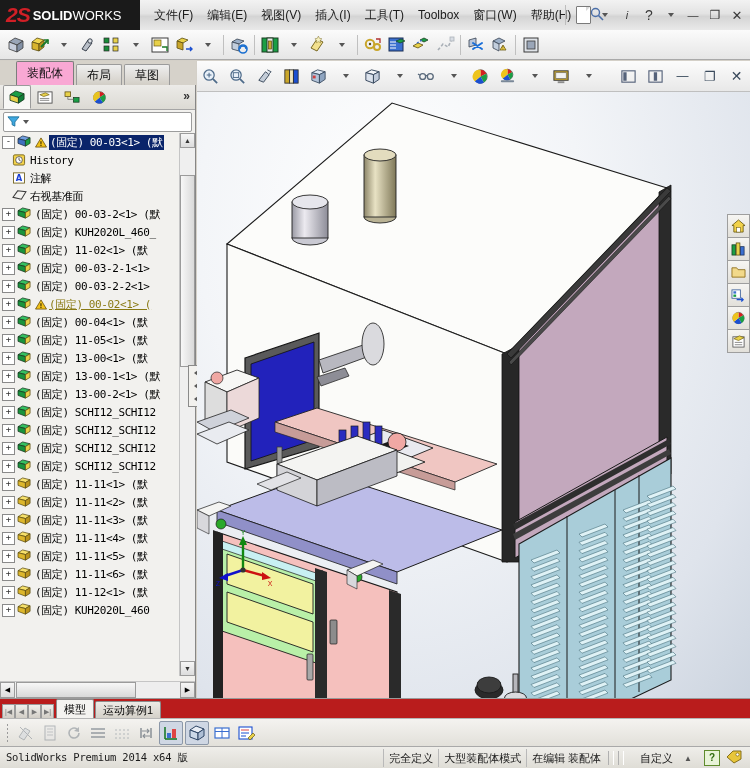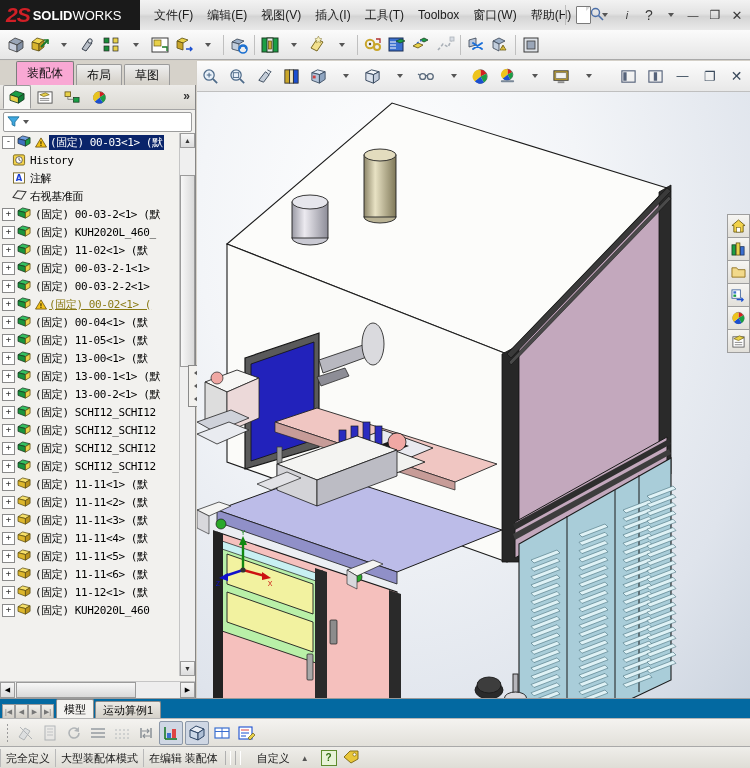--- a/index.html
+++ b/index.html
@@ -123,21 +123,21 @@
   .triad{position:absolute;left:18px;bottom:108px;width:60px;height:60px;}
 
   
   .taskpane{position:absolute;right:0;top:31px;width:24px;height:606px;display:flex;flex-direction:column;align-items:center;padding-top:91px;box-sizing:border-box;gap:0px;}
   .tp{width:21px;height:22px;background:linear-gradient(180deg,#f6f5f2,#e2e0da);border:1px solid #9e9e9e;
      display:flex;align-items:center;justify-content:center;margin-bottom:-1px;}
 
   
   .bottomtabs{
     position:absolute;left:0;top:698px;width:750px;height:20px;
-    background:#0369a1;border-top:1px solid #9a9a9a;display:flex;align-items:flex-end;
+    background:#b91c1c;border-top:1px solid #9a9a9a;display:flex;align-items:flex-end;
   }
   .navbtns{display:flex;align-items:center;padding:0 2px;gap:0px;}
   .navb{width:13px;height:15px;background:linear-gradient(180deg,#f0efec,#d2cec6);border:1px solid #9b9b9b;
     display:flex;align-items:center;justify-content:center;font-size:7px;color:#777;box-sizing:border-box;}
   .btab{height:17px;line-height:16px;padding:0 7px;font-size:11px;border:1px solid #8d8d8d;border-bottom:none;
     background:linear-gradient(180deg,#eceae5,#d3cfc7);margin-right:1px;border-radius:2px 2px 0 0;}
   .btab.active{background:#f4f3f0;height:19px;line-height:18px;}
 
   
   .btoolbar{
@@ -1162,20 +1162,21 @@
           <rect x="2" y="3" width="13" height="12" fill="#fff" stroke="#1b4fd0" stroke-width="1.1"></rect>
           <line x1="4" y1="6" x2="12" y2="6" stroke="#d44" stroke-width="1"></line>
           <line x1="4" y1="9" x2="12" y2="9" stroke="#1b4fd0" stroke-width="1"></line>
           <line x1="4" y1="12" x2="9" y2="12" stroke="#1b4fd0" stroke-width="1"></line>
           <path d="M11 14 l5 -5 l2 2 l-5 5 z" fill="#e8d14a" stroke="#6b5a12" stroke-width=".7"></path>
         </svg>
     </div>
   </div>
 
   <div class="statusbar">
+    <div class="sb-main">SolidWorks Premium 2014 x64 版</div>
     <div class="sb-cell">完全定义</div>
     <div class="sb-cell">大型装配体模式</div>
     <div class="sb-cell">在编辑 装配体</div>
     <div class="sb-grip"></div>
     <div class="sb-grip"></div>
     <div class="sb-cell" style="border:none;padding-left:14px;">自定义</div>
     <div style="font-size:8px;color:#555;padding:0 6px;">▲</div>
     <div class="sb-help">?</div>
     <div style="padding-right:8px;">
       <svg width="16" height="14" viewBox="0 0 16 14">

